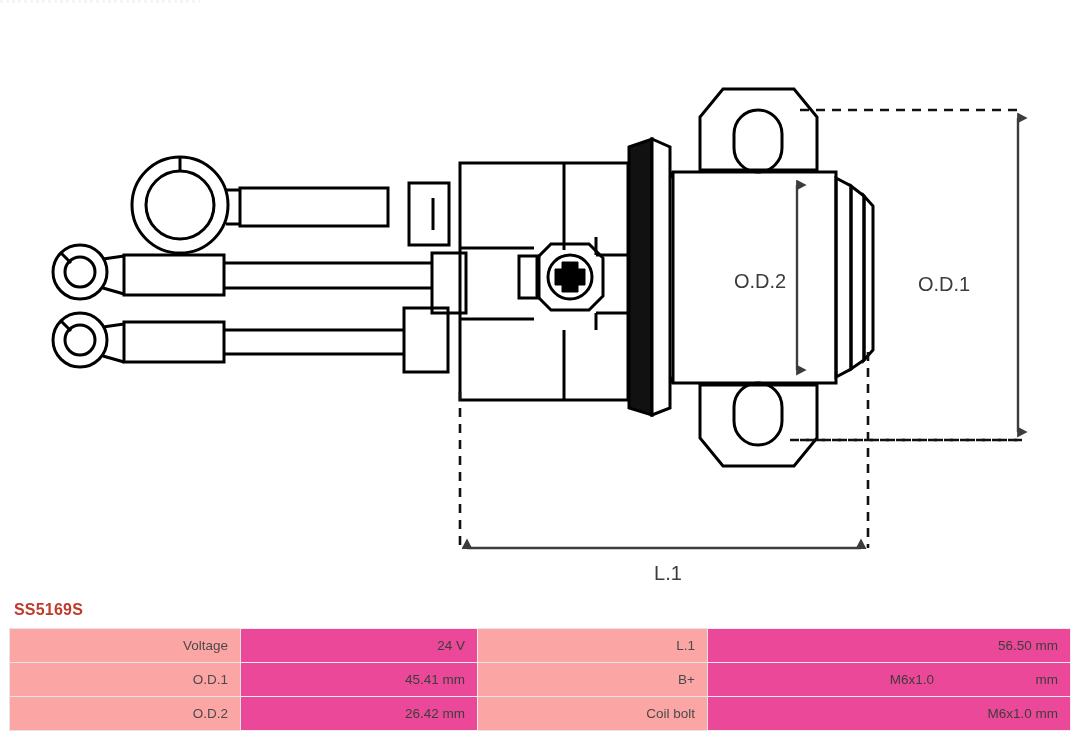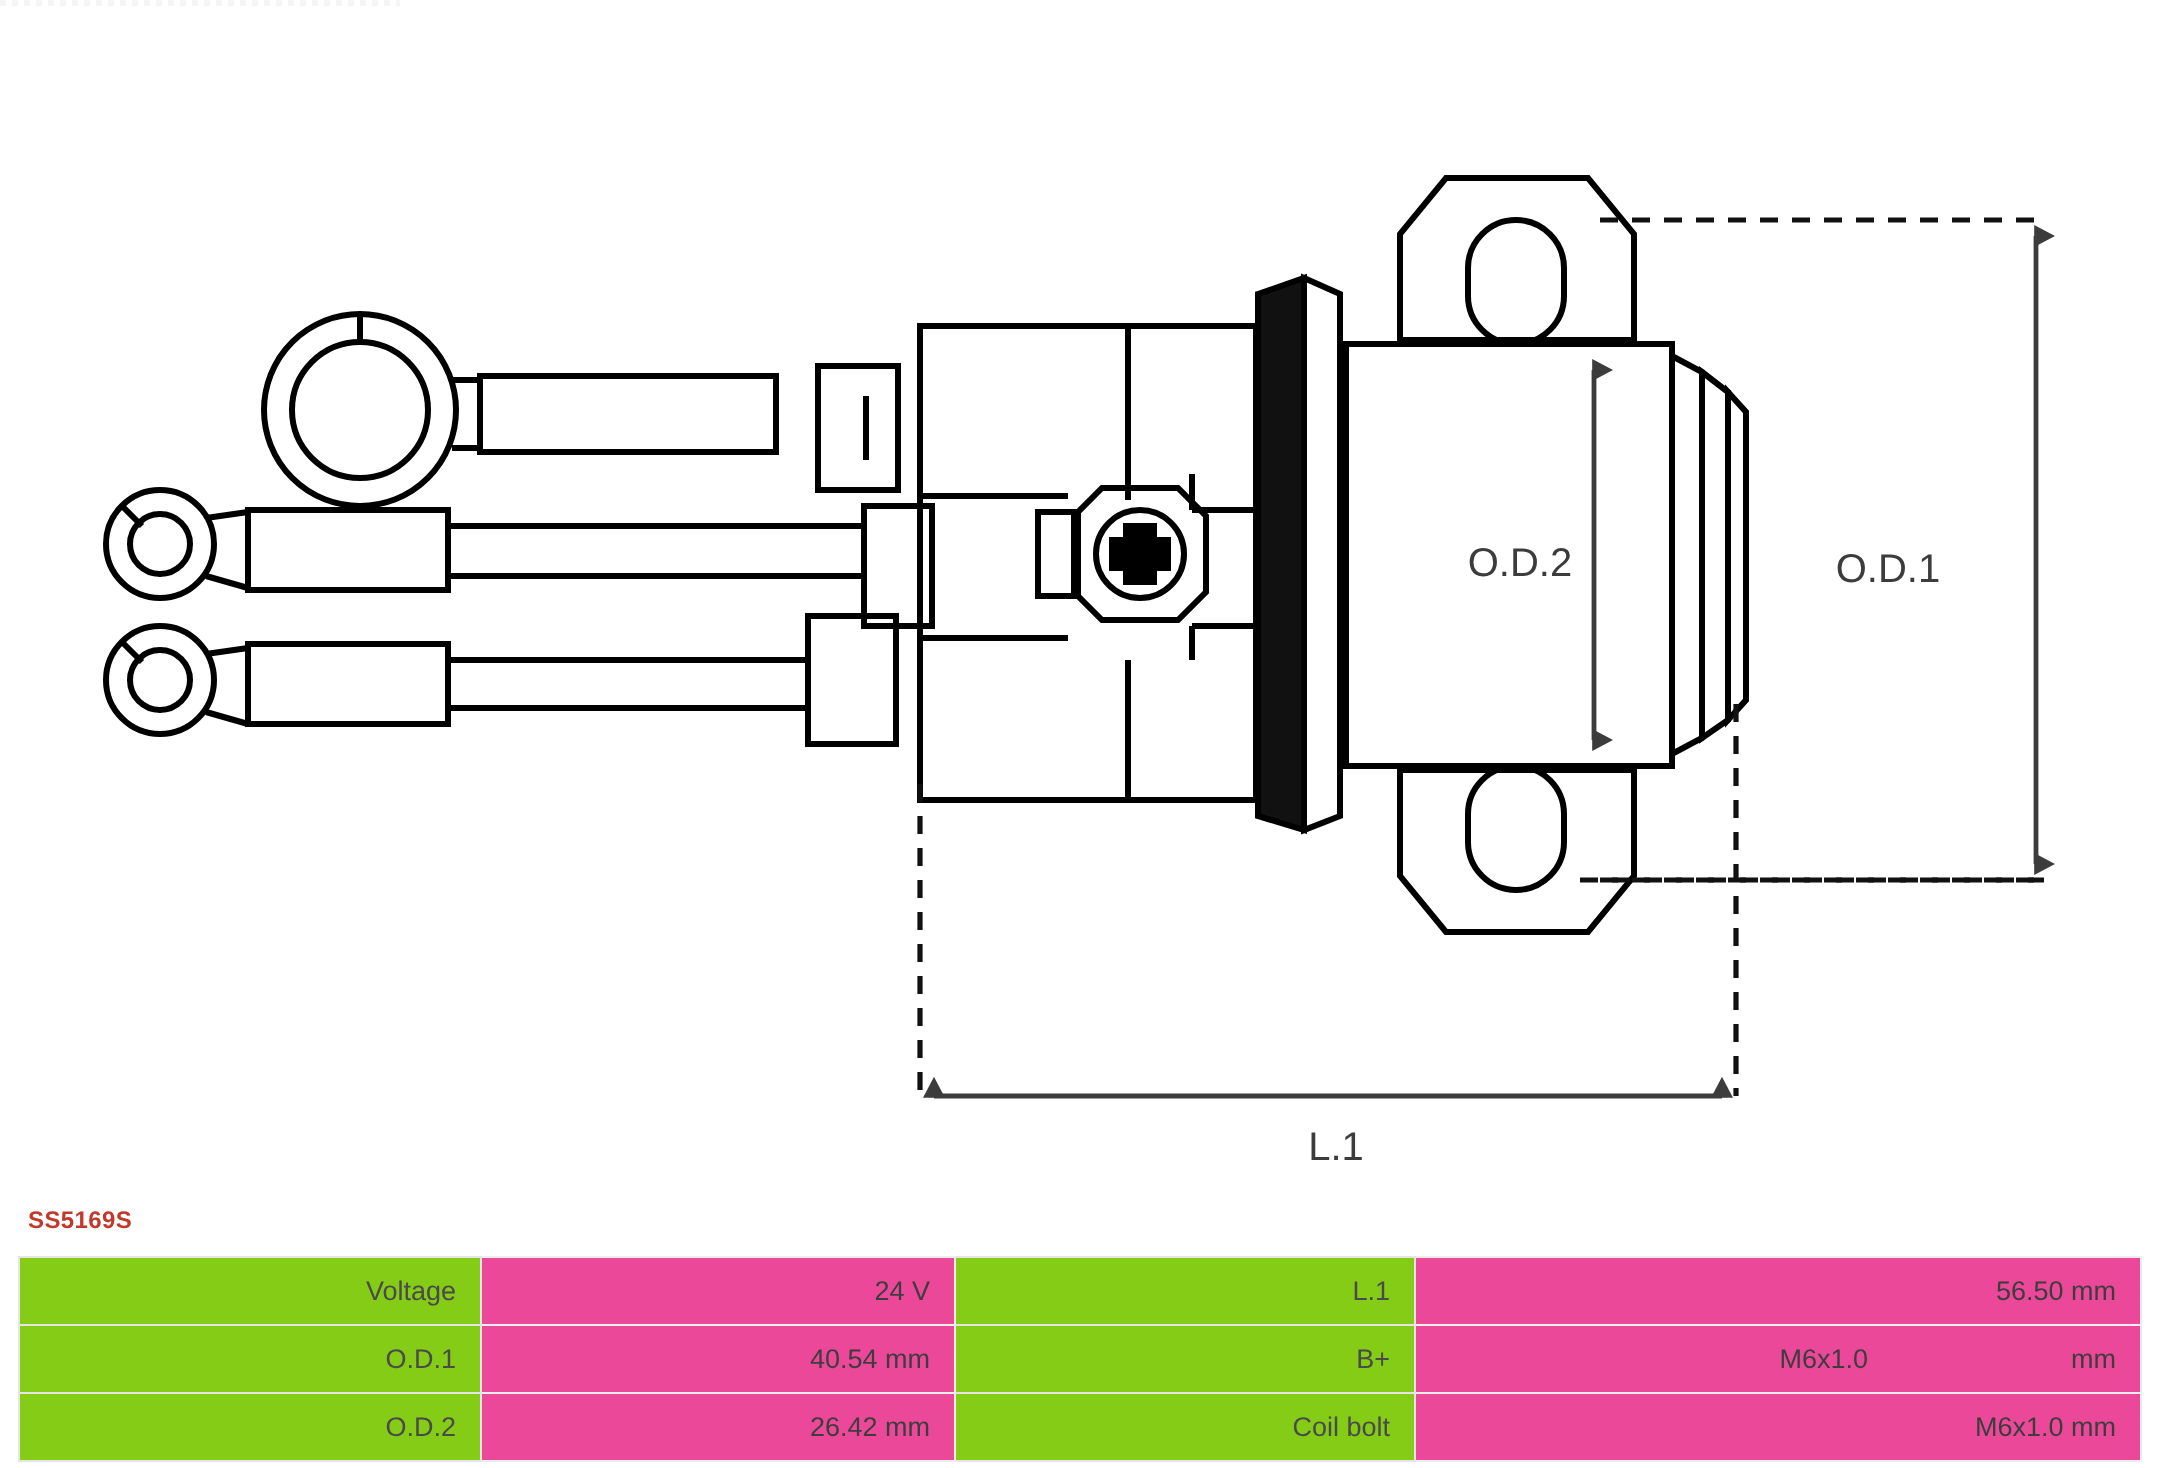--- a/index.html
+++ b/index.html
@@ -35,21 +35,21 @@
     width: 1080px;
     height: 598px;
   }
   #drawing { display: block; }
 
   
   #part-number {
     position: absolute;
     left: 14px;
     top: 598px;
-    font-size: 12px;
+    font-size: 16px;
     font-weight: bold;
     color: #c0392b;
     letter-spacing: .2px;
     line-height: 24px;
   }
 
   
   #spec-table {
     position: absolute;
     left: 9px;
@@ -60,21 +60,21 @@
     font-size: 13.5px;
   }
   #spec-table td {
     height: 33px;
     padding: 0 12px;
     border: 1px solid #eceaea;
     vertical-align: middle;
     white-space: nowrap;
   }
   #spec-table td.lbl {
-    background: #84cc16;
+    background: #fca5a5;
     color: #4a4a4a;
     text-align: right;
     border-color: #e6e4e4;
     padding-left: 40px;
   }
   #spec-table td.val {
     background: #ec4899;
     color: #3d3d3d;
     text-align: right;
     border-color: #efeded;
@@ -260,21 +260,21 @@
       <tr>
         <td class="lbl c-lbl-a">Voltage</td>
         <td class="val c-val-a">24 V</td>
         <td class="lbl c-lbl-b">L.1</td>
         <td class="val c-val-b">
           <span class="val-main"></span><span class="val-unit-plain">56.50 mm</span>
         </td>
       </tr>
       <tr>
         <td class="lbl c-lbl-a">O.D.1</td>
-        <td class="val c-val-a">40.54 mm</td>
+        <td class="val c-val-a">45.41 mm</td>
         <td class="lbl c-lbl-b">B+</td>
         <td class="val c-val-b">
           <span class="val-main">M6x1.0</span><span class="val-unit">mm</span>
         </td>
       </tr>
       <tr>
         <td class="lbl c-lbl-a">O.D.2</td>
         <td class="val c-val-a">26.42 mm</td>
         <td class="lbl c-lbl-b">Coil bolt</td>
         <td class="val c-val-b">

